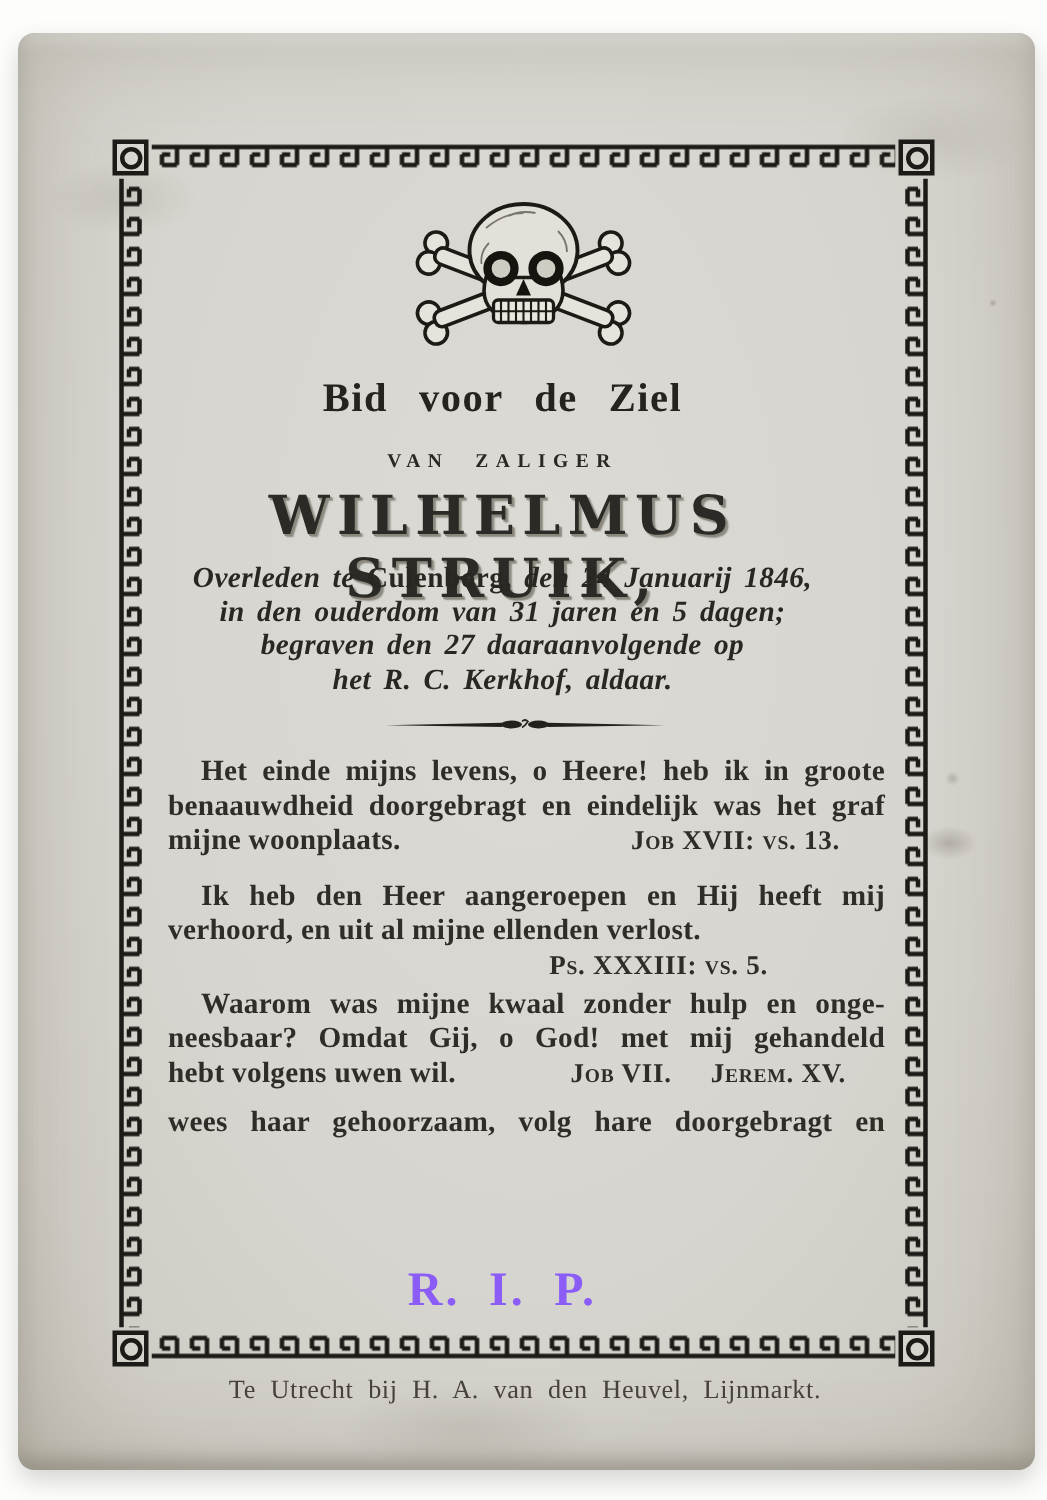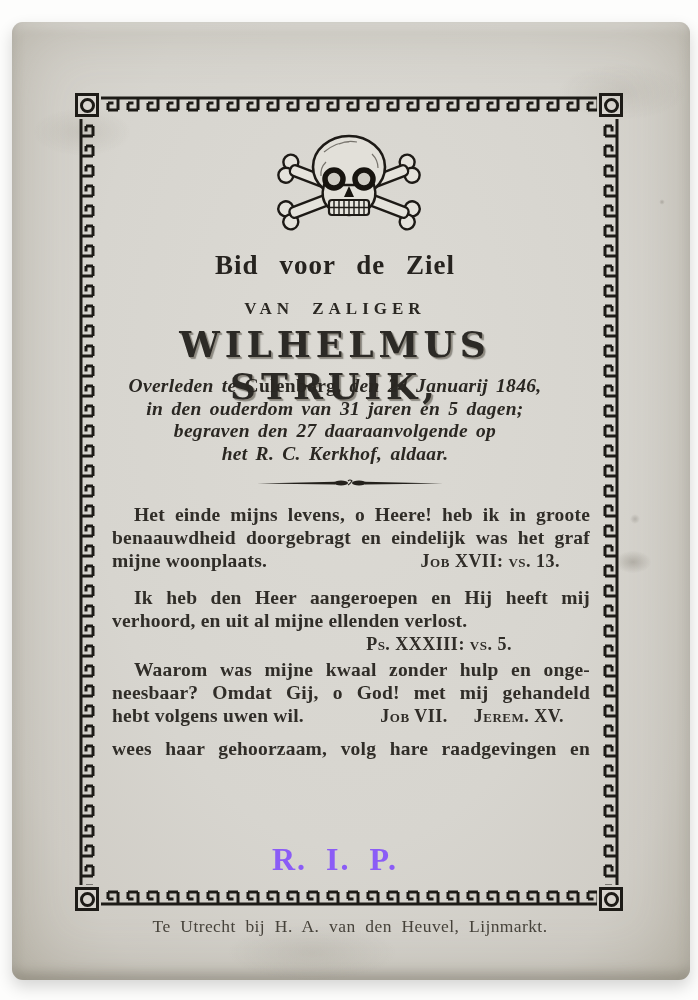--- a/index.html
+++ b/index.html
@@ -19,21 +19,21 @@
           radial-gradient(circle 4px at 650px 180px, rgba(80,74,62,.28), transparent 70%);}
   
   .strip{position:absolute;}
   .corner{position:absolute;width:24px;height:24px;box-sizing:border-box;border:3.5px solid #1d1b17;
           display:flex;align-items:center;justify-content:center;background:rgba(235,233,226,.25);}
   .corner .ring{width:9px;height:9px;border:3px solid #1d1b17;border-radius:50%;display:block;}
   
   .abs{position:absolute;}
   .centerblock{left:83px;width:504px;text-align:center;}
   .title{font-size:27px;font-weight:bold;color:#26231f;word-spacing:13px;letter-spacing:1px;}
-  .subtitle{font-size:17px;font-weight:bold;color:#2b2823;letter-spacing:5px;word-spacing:9px;}
+  .subtitle{font-size:13px;font-weight:bold;color:#2b2823;letter-spacing:5px;word-spacing:9px;}
   .bigname{font-family:"DejaVu Serif",serif;font-size:36px;font-weight:bold;color:#2c2a26;
            letter-spacing:5px;text-shadow:1px 1px 0 #8d887e, 2px 2px 1px rgba(52,48,41,.45);}
   .obit{font-style:italic;font-weight:bold;font-size:19.5px;line-height:22.5px;color:#2a2722;
         letter-spacing:.3px;word-spacing:3px;}
   .obit .roman{font-style:normal;}
   .para{left:112px;width:478px;font-size:19.5px;font-weight:bold;color:#302d28;letter-spacing:.2px;}
   .qline{height:23px;line-height:23px;white-space:nowrap;}
   .jfull{text-align:justify;text-align-last:justify;white-space:normal;}
   .ind{padding-left:22px;}
   .flexline{display:flex;justify-content:space-between;align-items:baseline;}
@@ -151,19 +151,19 @@
     <div class="qline jfull ind">Waarom was mijne kwaal zonder hulp en onge-</div>
     <div class="qline jfull">neesbaar? Omdat Gij, o God! met mij gehandeld</div>
     <div class="qline flexline" style="padding-right:26px">
       <span>hebt volgens uwen wil.</span>
       <span class="cite" style="margin-left:auto">Job VII.</span>
       <span class="cite" style="margin-left:26px">Jerem. XV.</span>
     </div>
   </div>
 
   <div class="abs para" style="top:737px">
-    <div class="qline jfull">wees haar gehoorzaam, volg hare raadgevingen en</div>
+    <div class="qline jfull">wees haar gehoorzaam, volg hare doorgebragt en</div>
   </div>
 
   <div class="abs centerblock rip" style="top:841px">R. I. P.</div>
 
   <div class="abs imprint" style="left:60px;top:916px;width:580px;text-align:center">Te Utrecht bij H. A. van den Heuvel, Lijnmarkt.</div>
 </div>
 
 </body></html>

